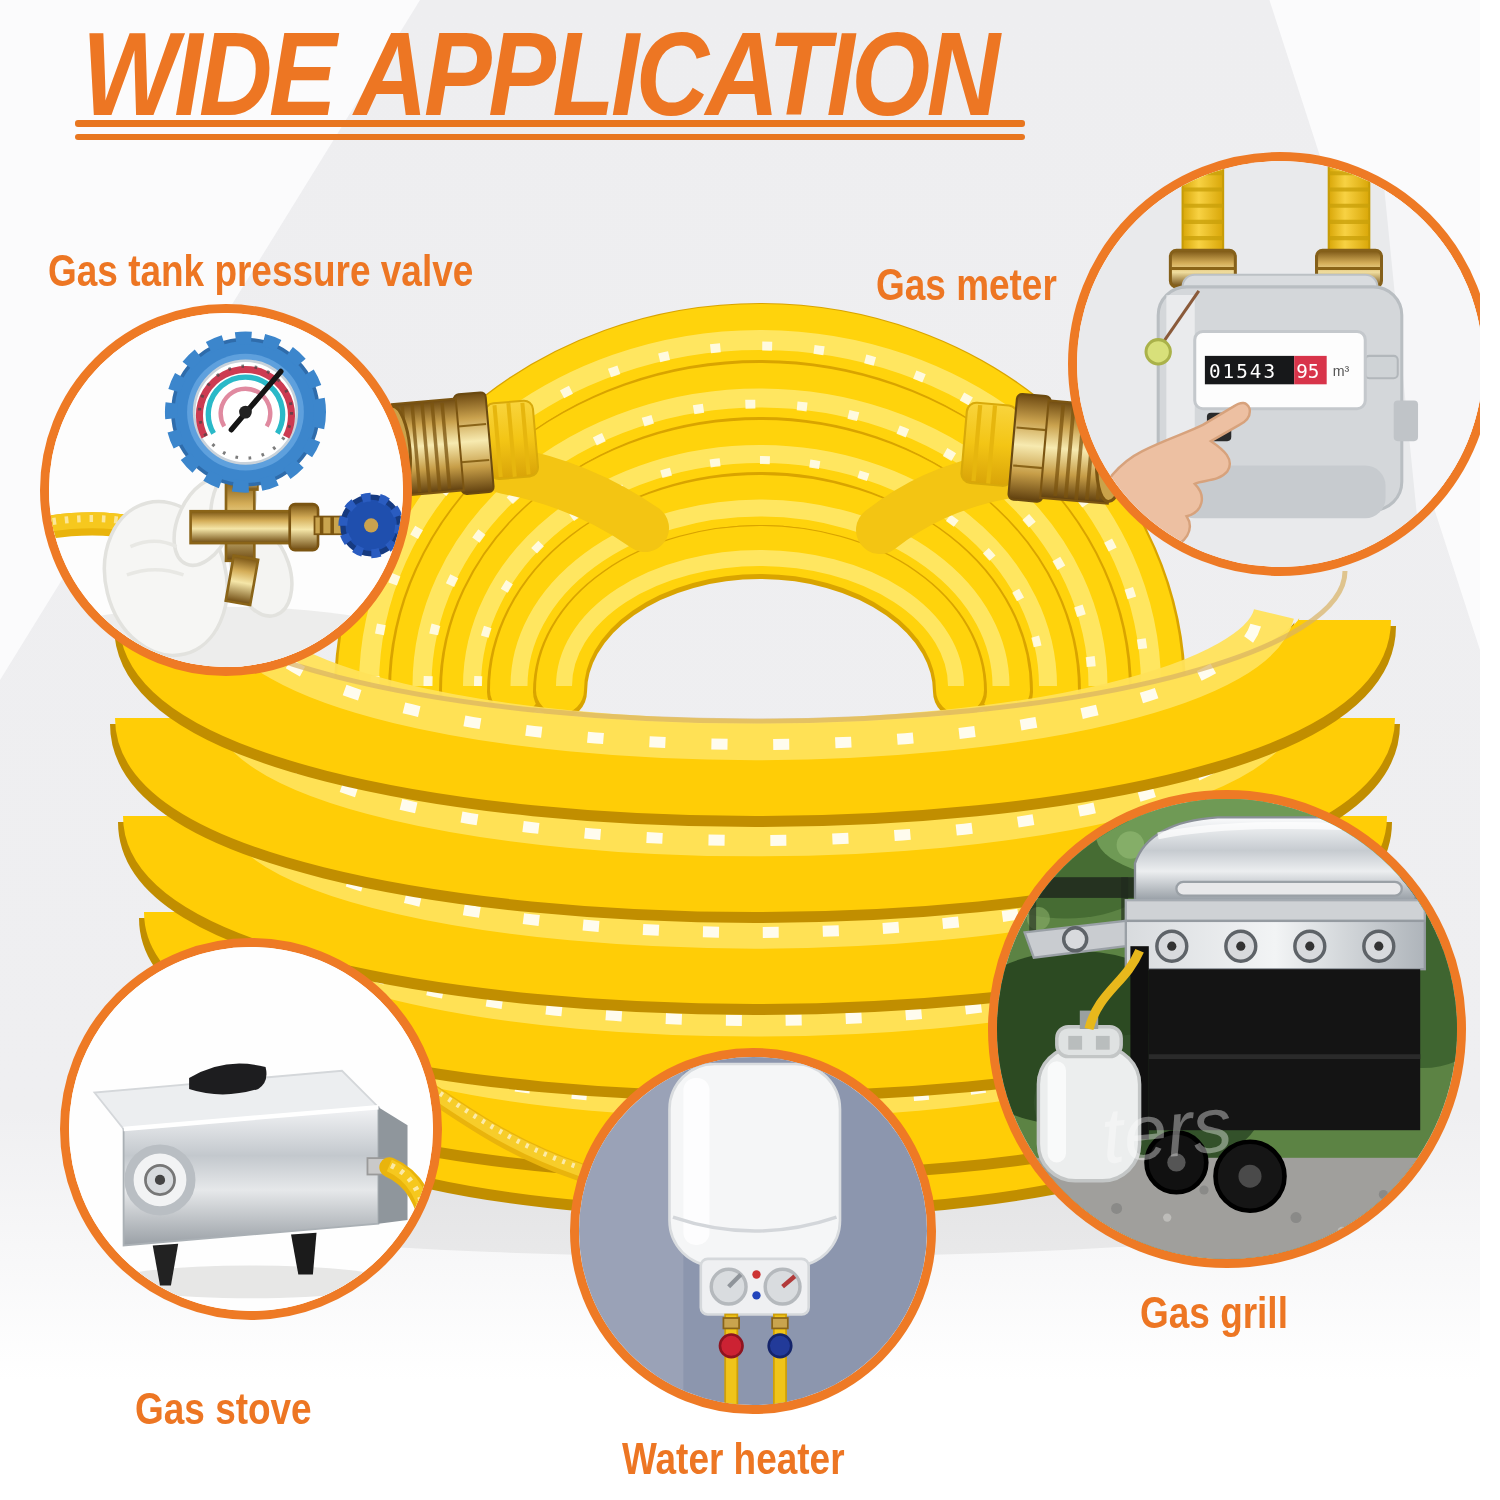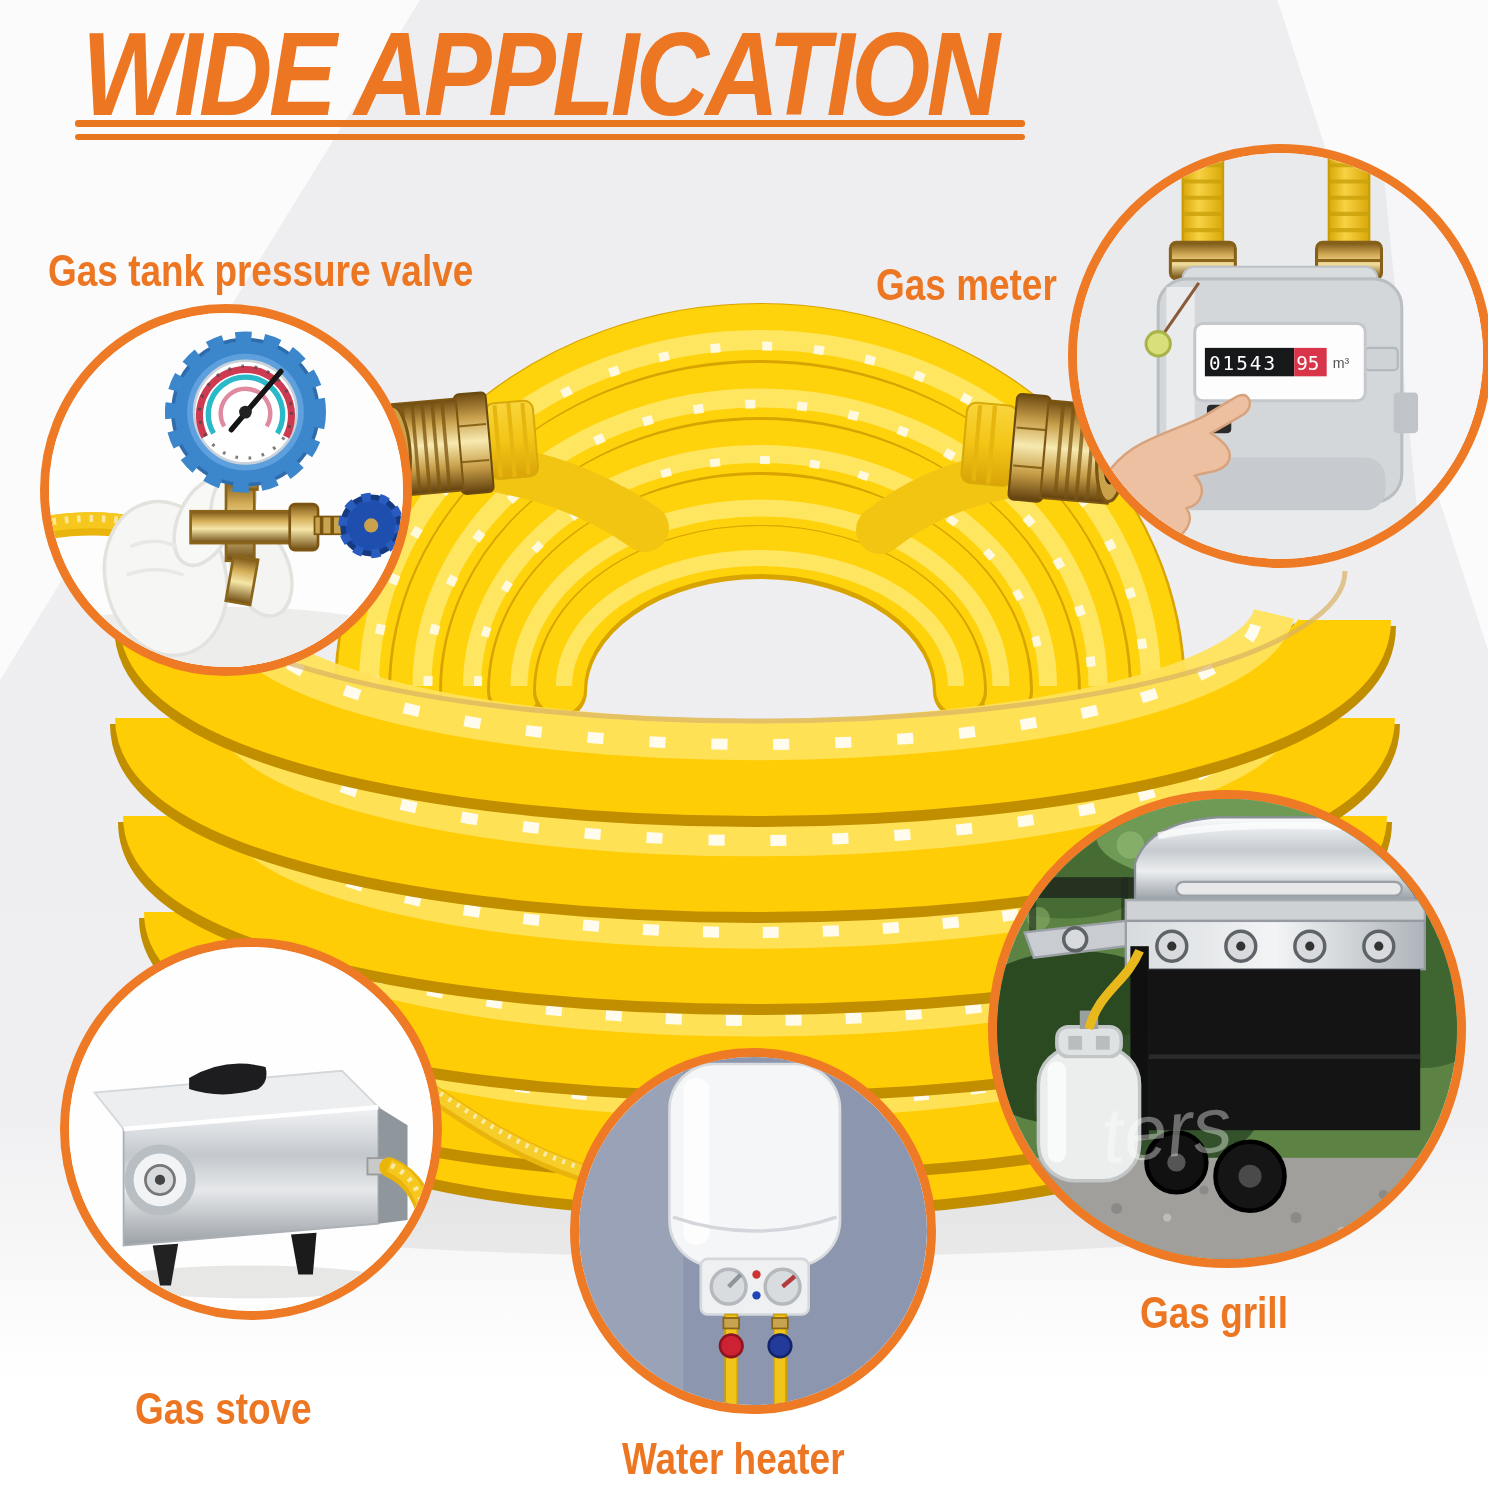--- a/index.html
+++ b/index.html
@@ -1,18 +1,18 @@
 <!DOCTYPE html>
 <html><head>
 <meta charset="utf-8">
 <style>
   html,body{margin:0;padding:0;background:#fff;}
   #canvas{position:relative;width:1480px;height:1500px;overflow:hidden;
           background:linear-gradient(180deg,#eeeef0 0%,#efeff1 74%,#ffffff 92%);
-          font-family:"Liberation Sans",sans-serif;padding-left:8px;}
+          font-family:"Liberation Sans",sans-serif;}
   .bg-wedge{position:absolute;background:#fbfbfc;}
   #wedge-tl{left:0;top:0;width:420px;height:680px;clip-path:polygon(0 0,100% 0,0 100%);}
   #wedge-tr{right:0;top:0;width:270px;height:650px;clip-path:polygon(22% 0,100% 0,100% 100%);}
   .title{position:absolute;left:82px;top:6px;color:#ED7623;font-size:118px;font-weight:800;
          font-style:italic;letter-spacing:-4px;white-space:nowrap;transform:scaleX(.86);
          transform-origin:left top;}
   .rule{position:absolute;left:75px;width:950px;background:#E8761F;border-radius:3px;}
   #rule1{top:120px;height:7px;}
   #rule2{top:134px;height:6px;}
   .callout{position:absolute;border:9px solid #EE7A25;border-radius:50%;overflow:hidden;
@@ -213,21 +213,21 @@
         <path d="M 93 68 A 21 21 0 1 1 129 68" fill="none" stroke="#2ab9c8" stroke-width="3"></path>
         <path d="M 99 64 A 14 14 0 1 1 123 64" fill="none" stroke="#e08aa0" stroke-width="2.5"></path>
         <circle cx="111" cy="56" r="26" fill="none" stroke="#444" stroke-width="1.8" stroke-dasharray="1.5 6" opacity=".7"></circle>
         <line x1="103" y1="66" x2="131" y2="33" stroke="#151515" stroke-width="3" stroke-linecap="round"></line>
         <circle cx="111" cy="56" r="3.6" fill="#222"></circle>
       </g>
     </svg>
   </div>
   <div class="callout-label" style="left:48px;top:246px;">Gas tank pressure valve</div>
 
-  <div class="callout" style="left:1068px;top:144px;width:424px;height:424px;">
+  <div class="callout" style="left:1068px;top:152px;width:424px;height:424px;">
     <svg viewBox="0 0 200 200">
       <defs>
         <linearGradient id="gm-brass" x1="0" y1="0" x2="0" y2="1">
           <stop offset="0" stop-color="#7a5514"></stop>
             <stop offset=".35" stop-color="#d4ad58"></stop>
           <stop offset=".6" stop-color="#f0dd9e"></stop>
             <stop offset="1" stop-color="#6e4a10"></stop>
         </linearGradient>
         <linearGradient id="gm-pipe" x1="0" y1="0" x2="1" y2="0">
           <stop offset="0" stop-color="#d9a708"></stop>

